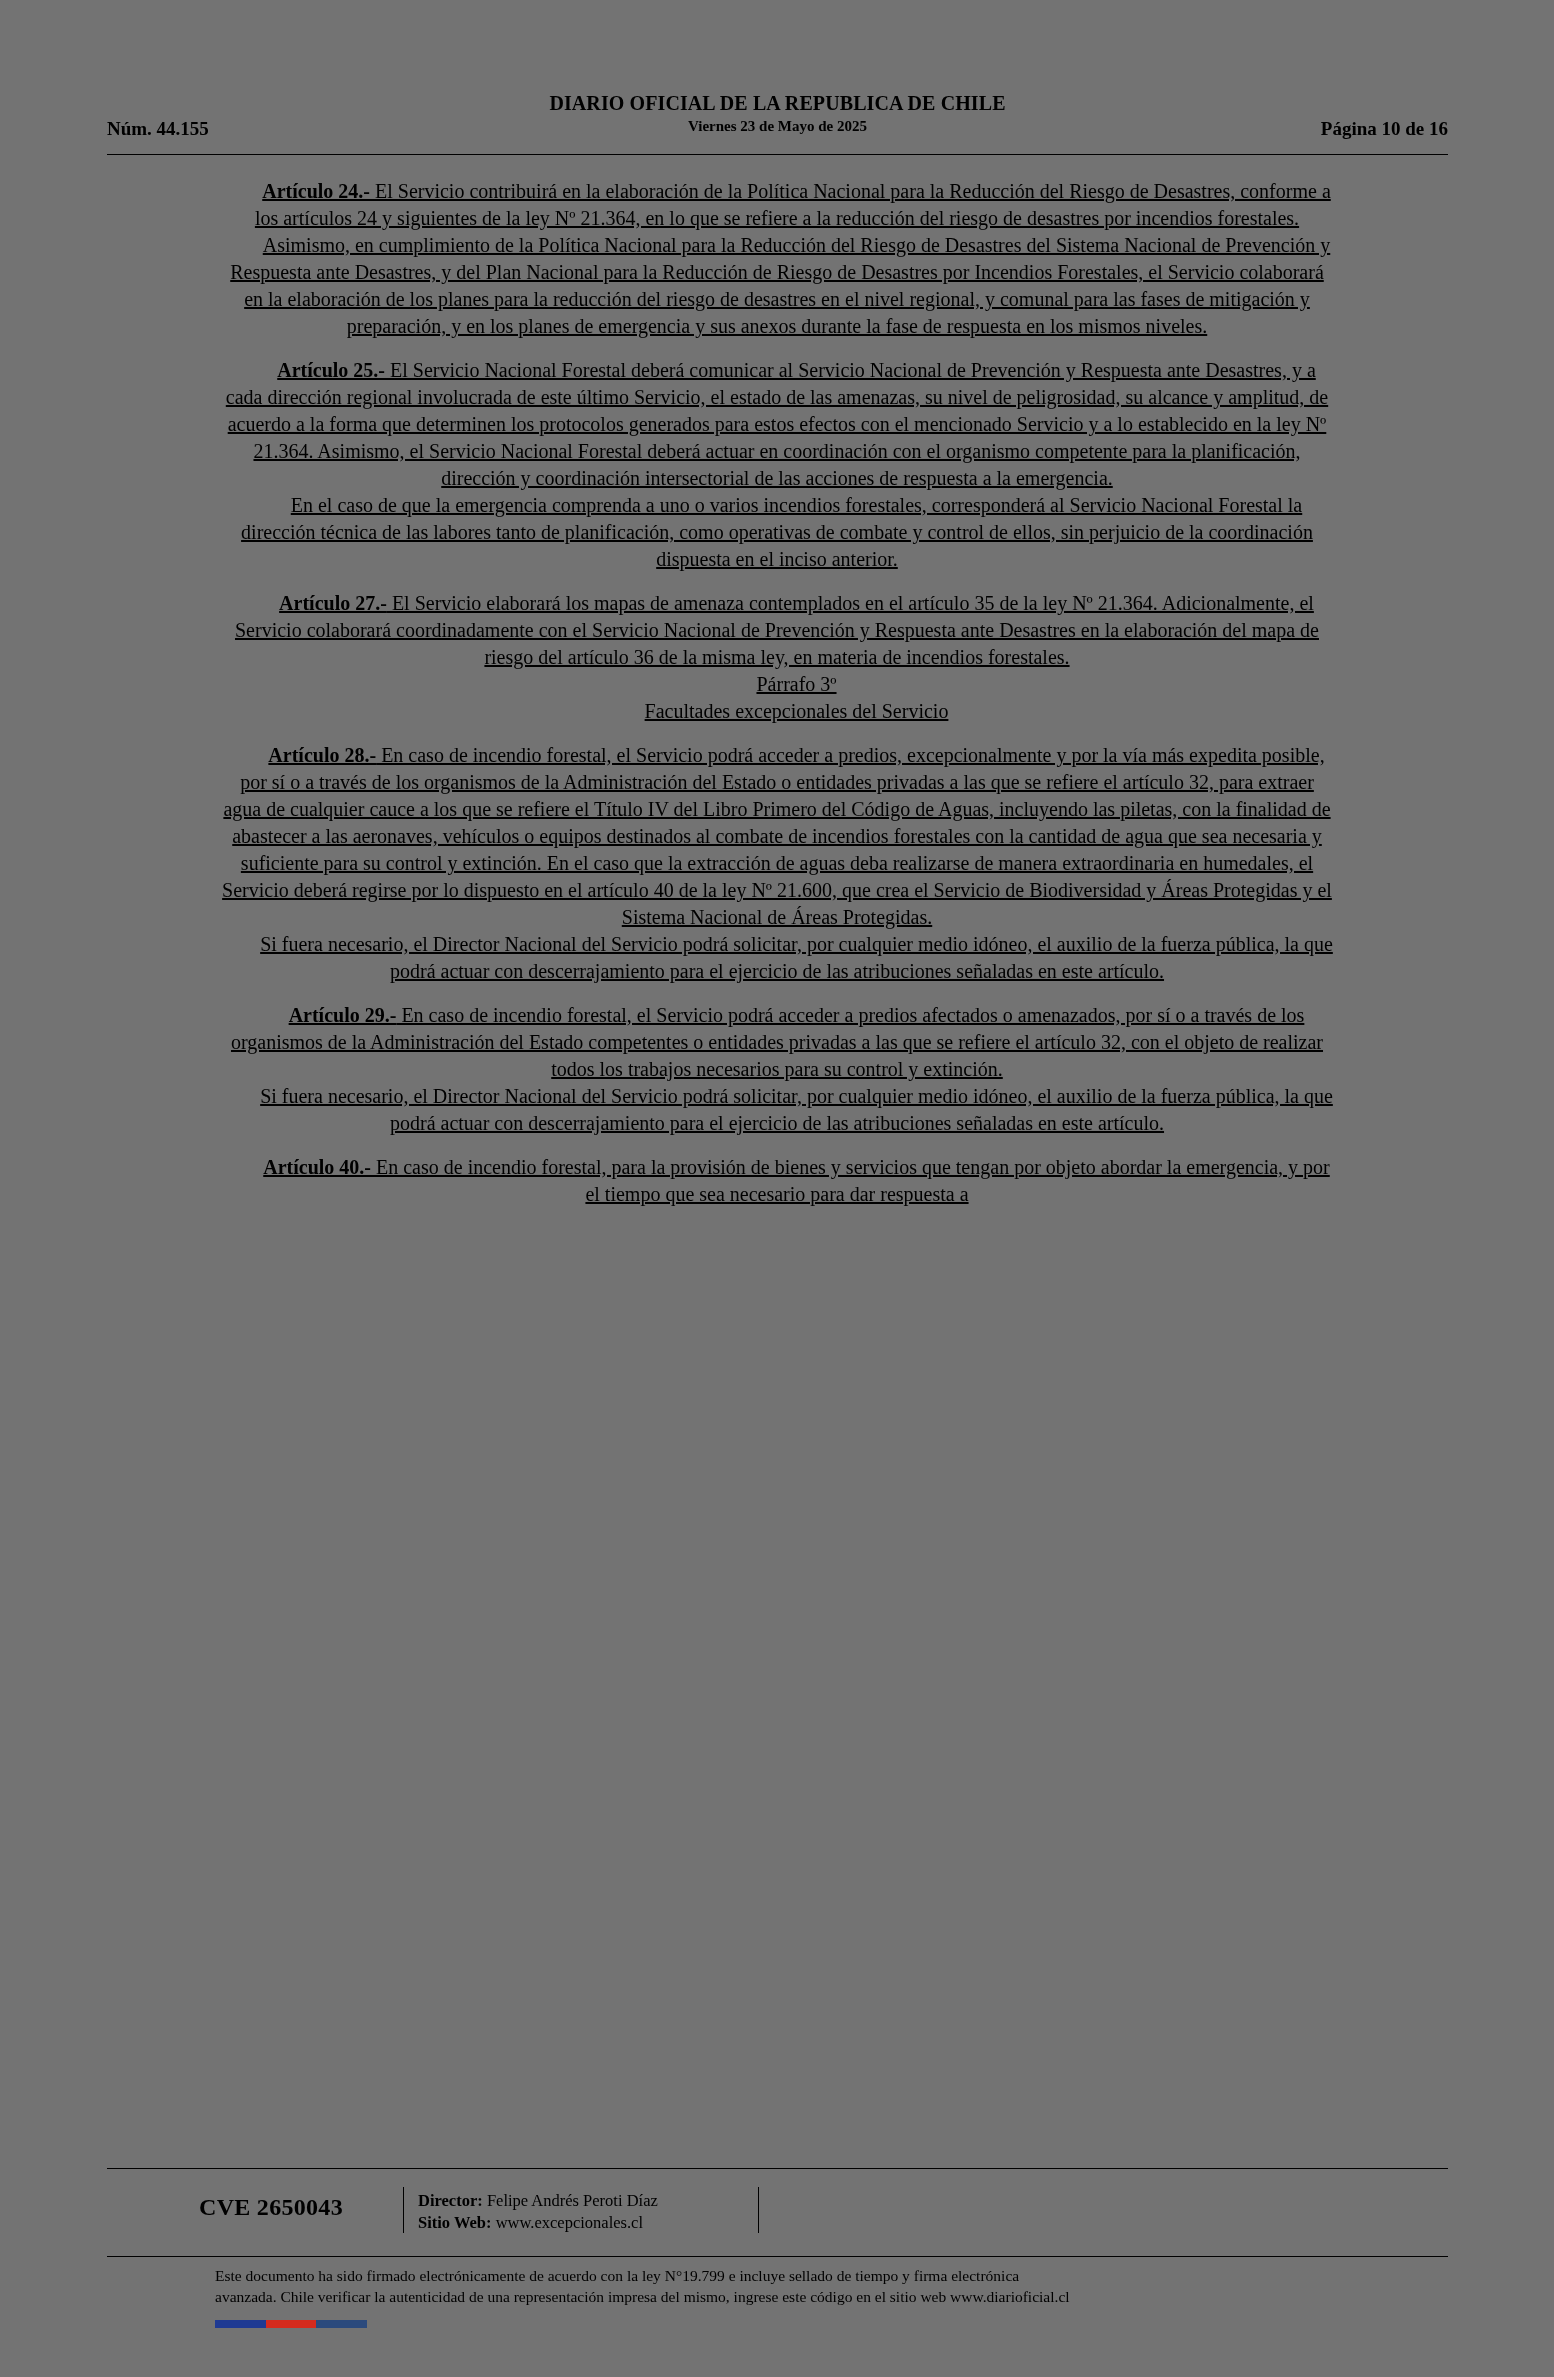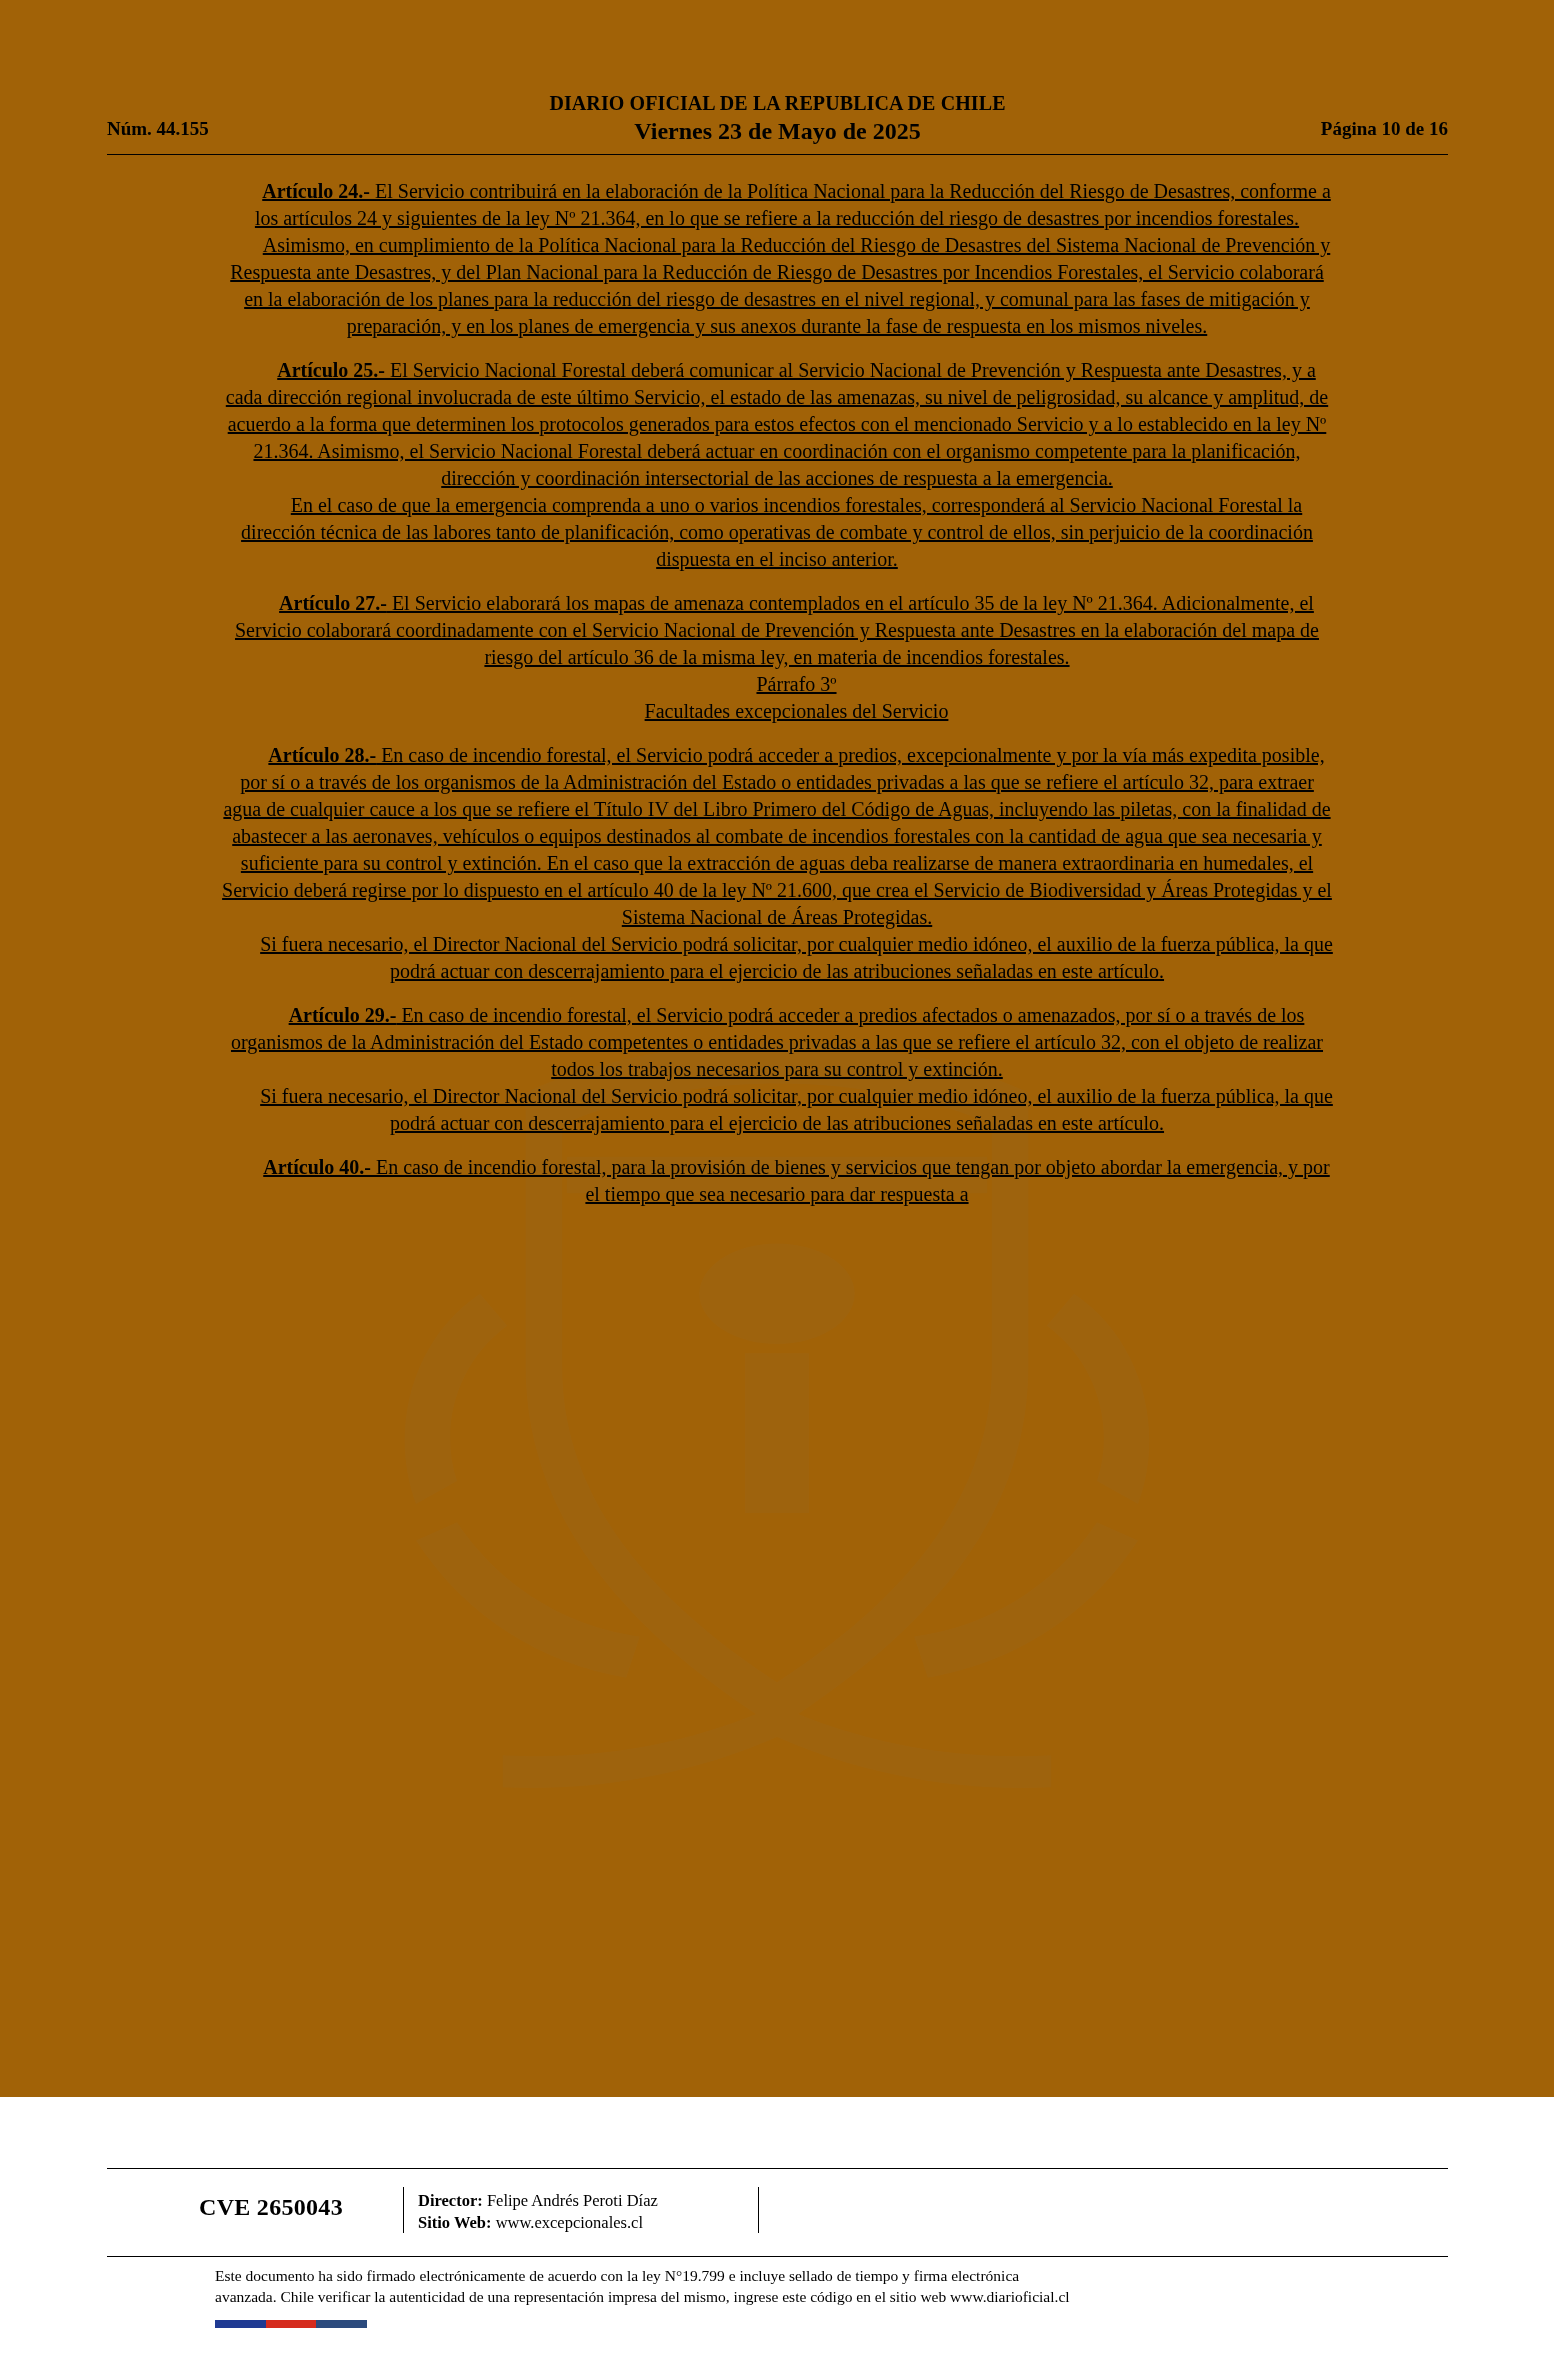--- a/index.html
+++ b/index.html
@@ -13,22 +13,22 @@
     font-family: "Liberation Serif", serif;
     color: #000000;
     position: relative;
     overflow: hidden;
   }
 
   .page {
     position: absolute;
     top: 0; left: 0;
     width: 1554px;
-    height: 2097px;
-    background: #a16207;
+    height: 2377px;
+    background: #737373;
   }
 
   
   .watermark {
     position: absolute;
     left: 50%;
     top: 951px;
     transform: translateX(-50%);
     width: 914px;
     height: 914px;
@@ -60,21 +60,21 @@
   .header-left {
     position: absolute;
     left: 0;
     top: 0;
     font-weight: bold;
     font-size: 19px;
   }
   .header-center {
     text-align: center;
     font-weight: bold;
-    font-size: 24px;
+    font-size: 15px;
   }
   .header-right {
     position: absolute;
     right: 0;
     top: 0;
     font-weight: bold;
     font-size: 19px;
   }
   .rule-top {
     position: absolute;

